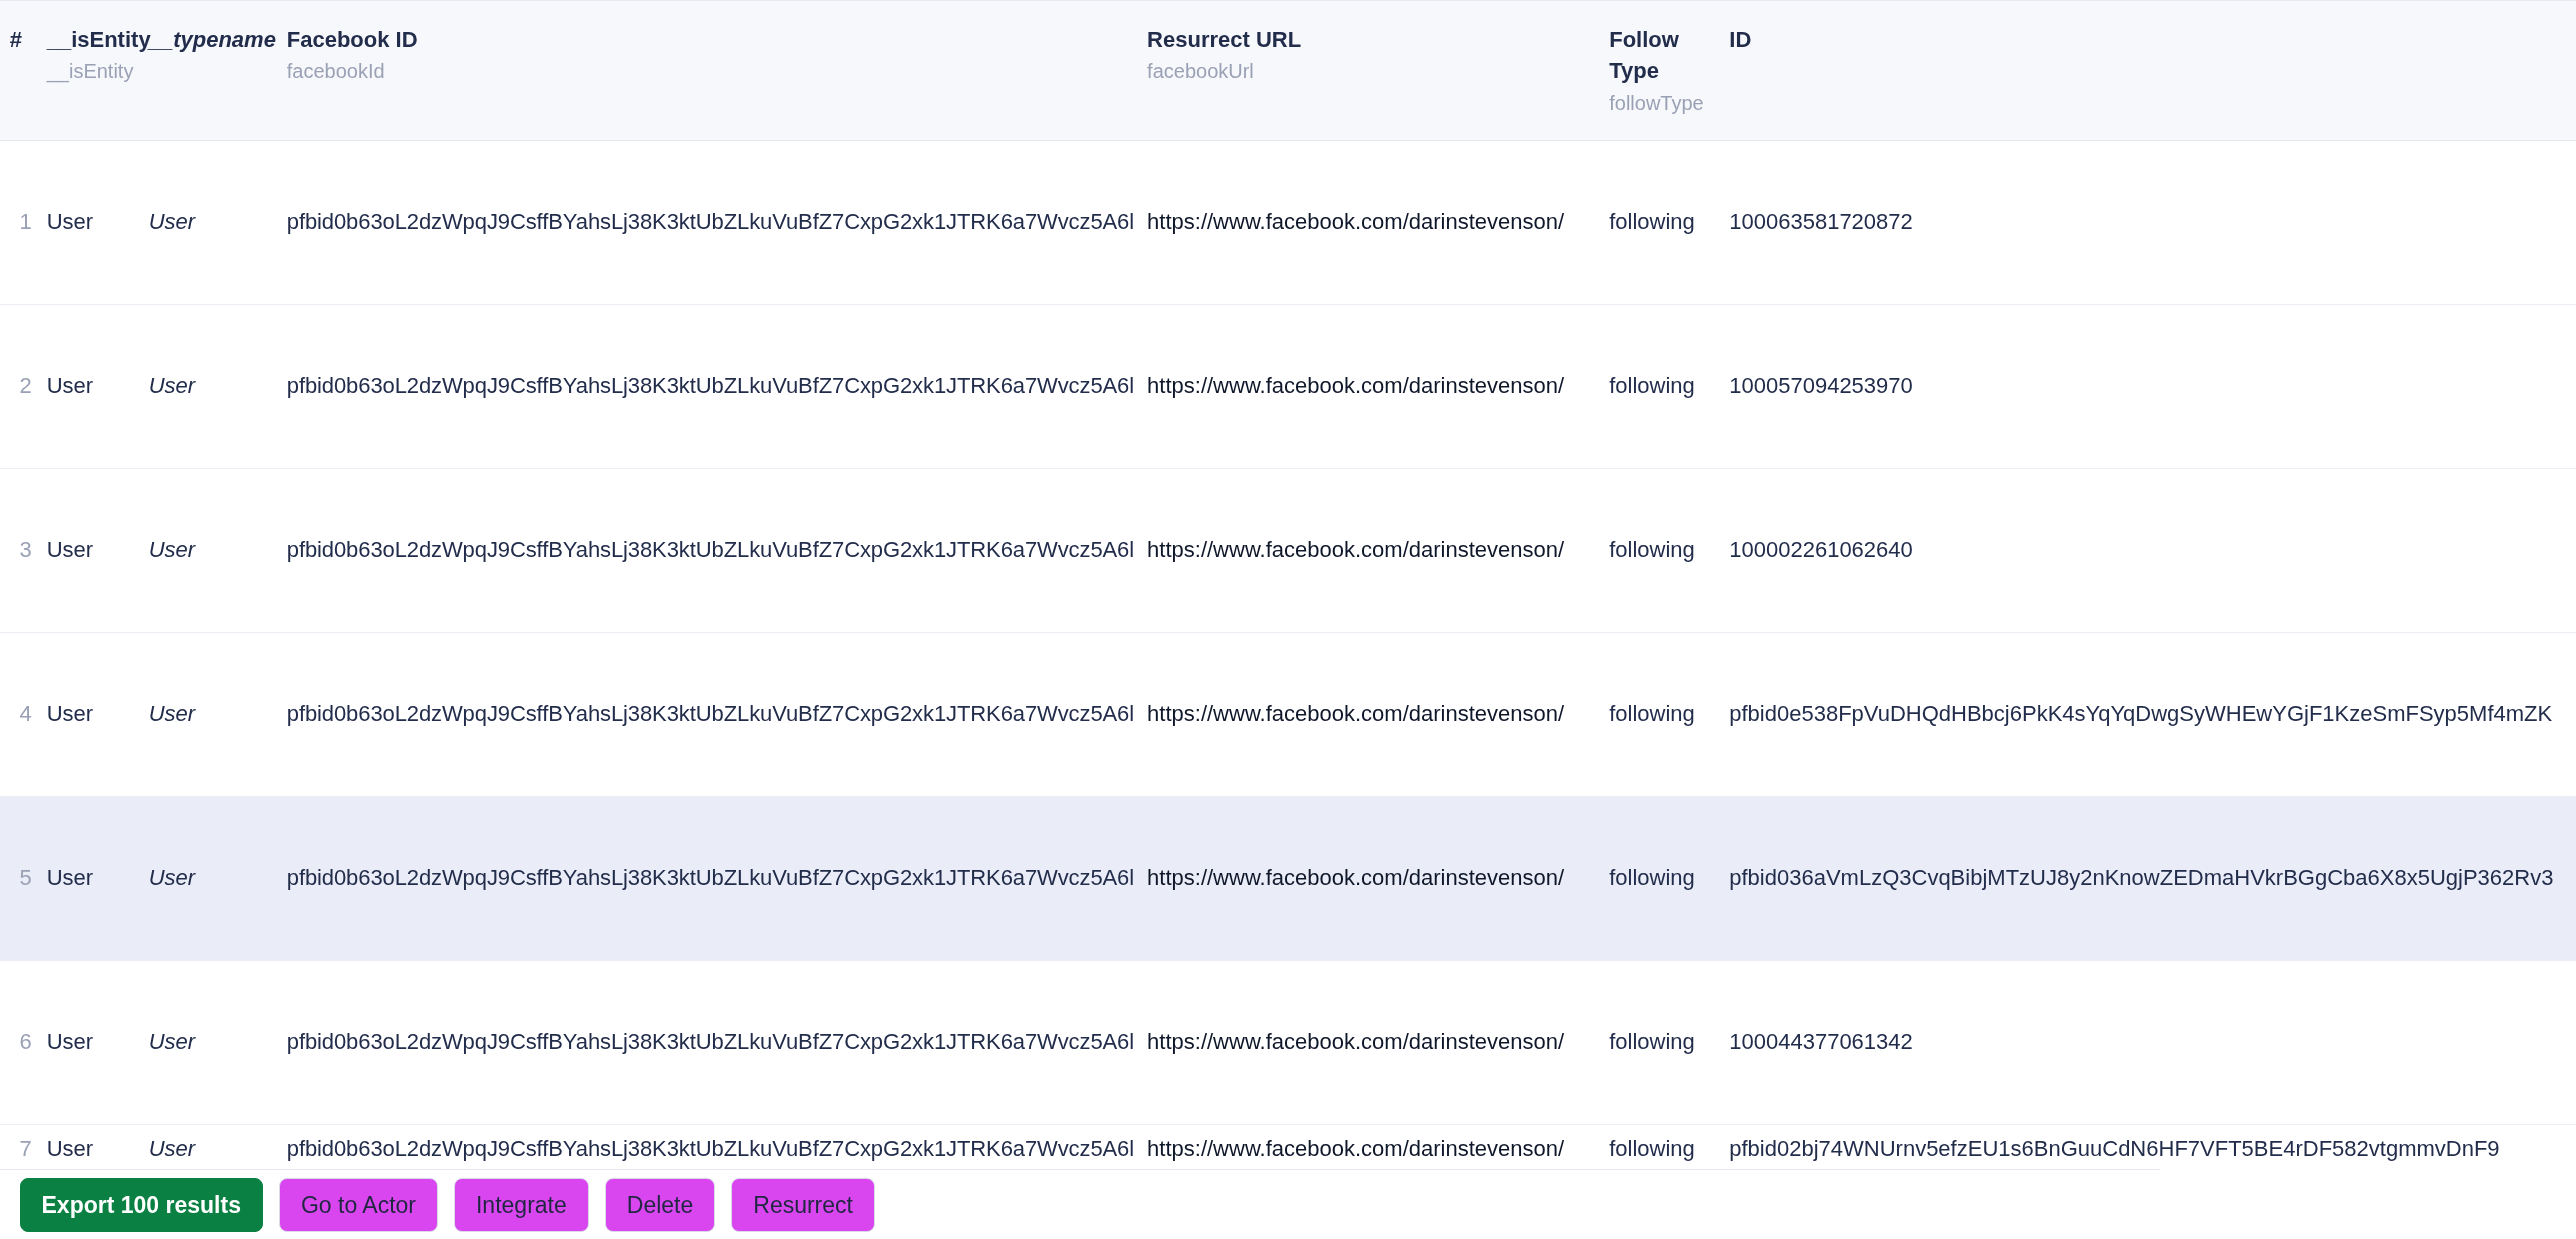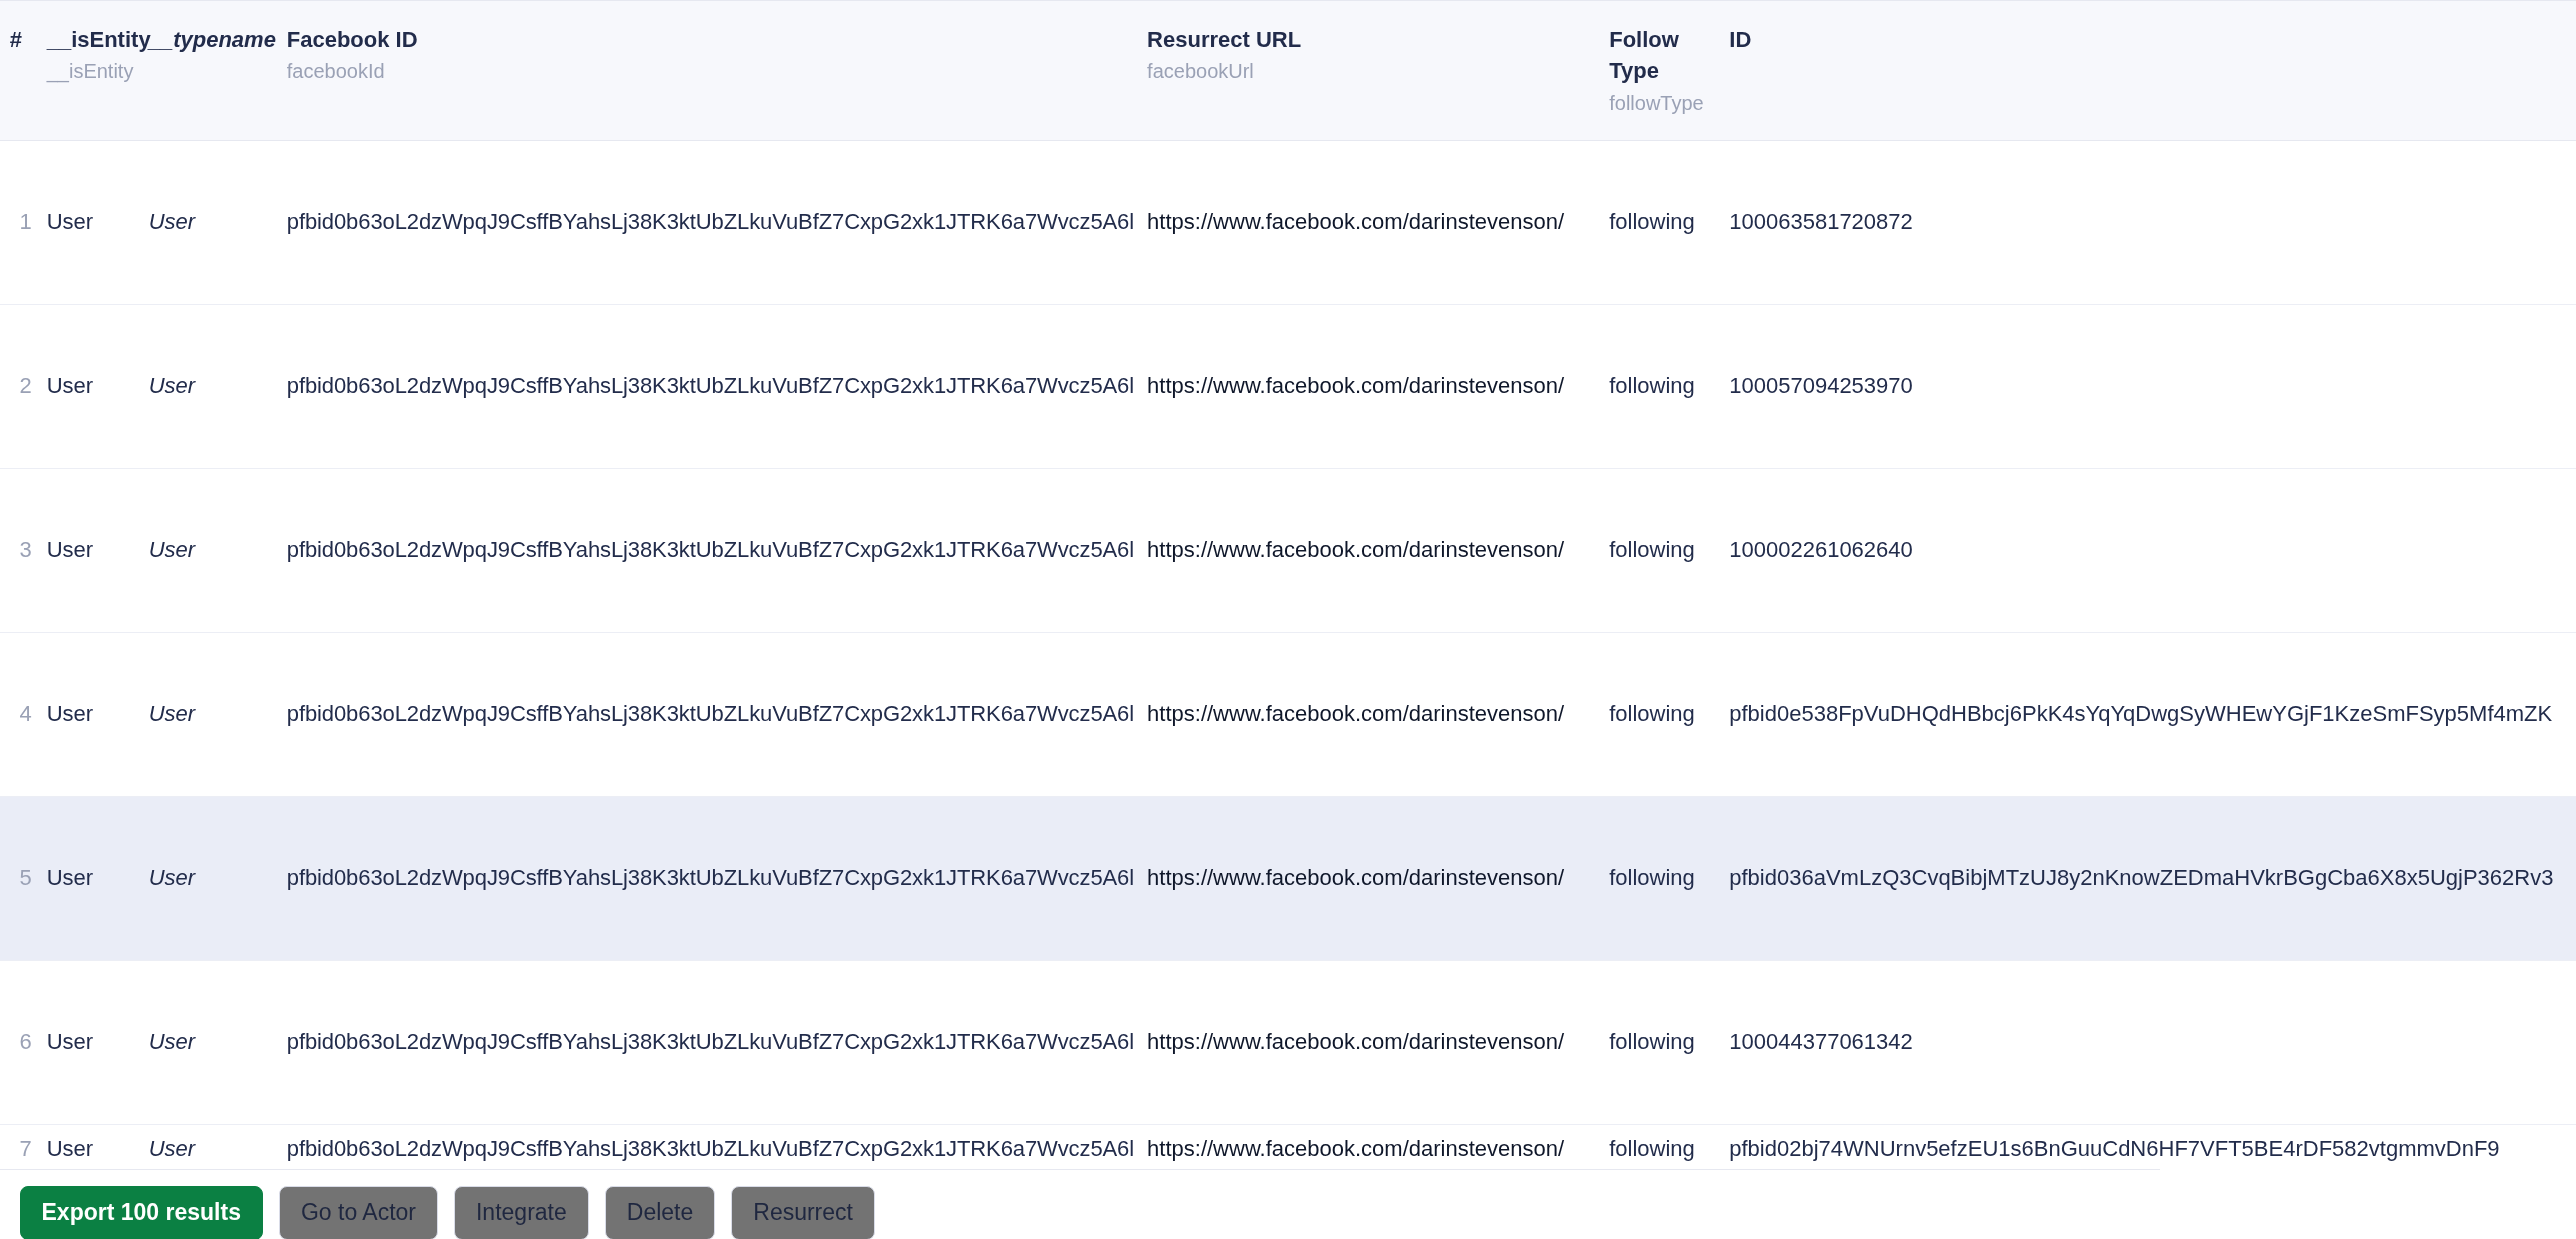--- a/index.html
+++ b/index.html
@@ -97,32 +97,32 @@
 
   
   .bottom-bar {
     position: absolute;
     left: 0; bottom: 0;
     width: 2160px;
     height: 71px;
     background: #ffffff;
     border-top: 1.6px solid #e6e8f0;
     display: flex;
-    align-items: flex-end;
+    align-items: center;
     gap: 16px;
     padding: 0 19.5px;
   }
   .btn {
     font-family: "Liberation Sans", sans-serif;
     font-size: 23px;
     line-height: 1;
     padding: 14.6px 21px;
     border-radius: 8px;
     border: 1.6px solid #d9dce8;
-    background: #737373;
+    background: #d946ef;
     color: #1f2740;
     cursor: pointer;
     white-space: nowrap;
   }
   .btn-primary {
     background: #0b8043;
     border-color: #0b8043;
     color: #ffffff;
     font-weight: 700;
   }

